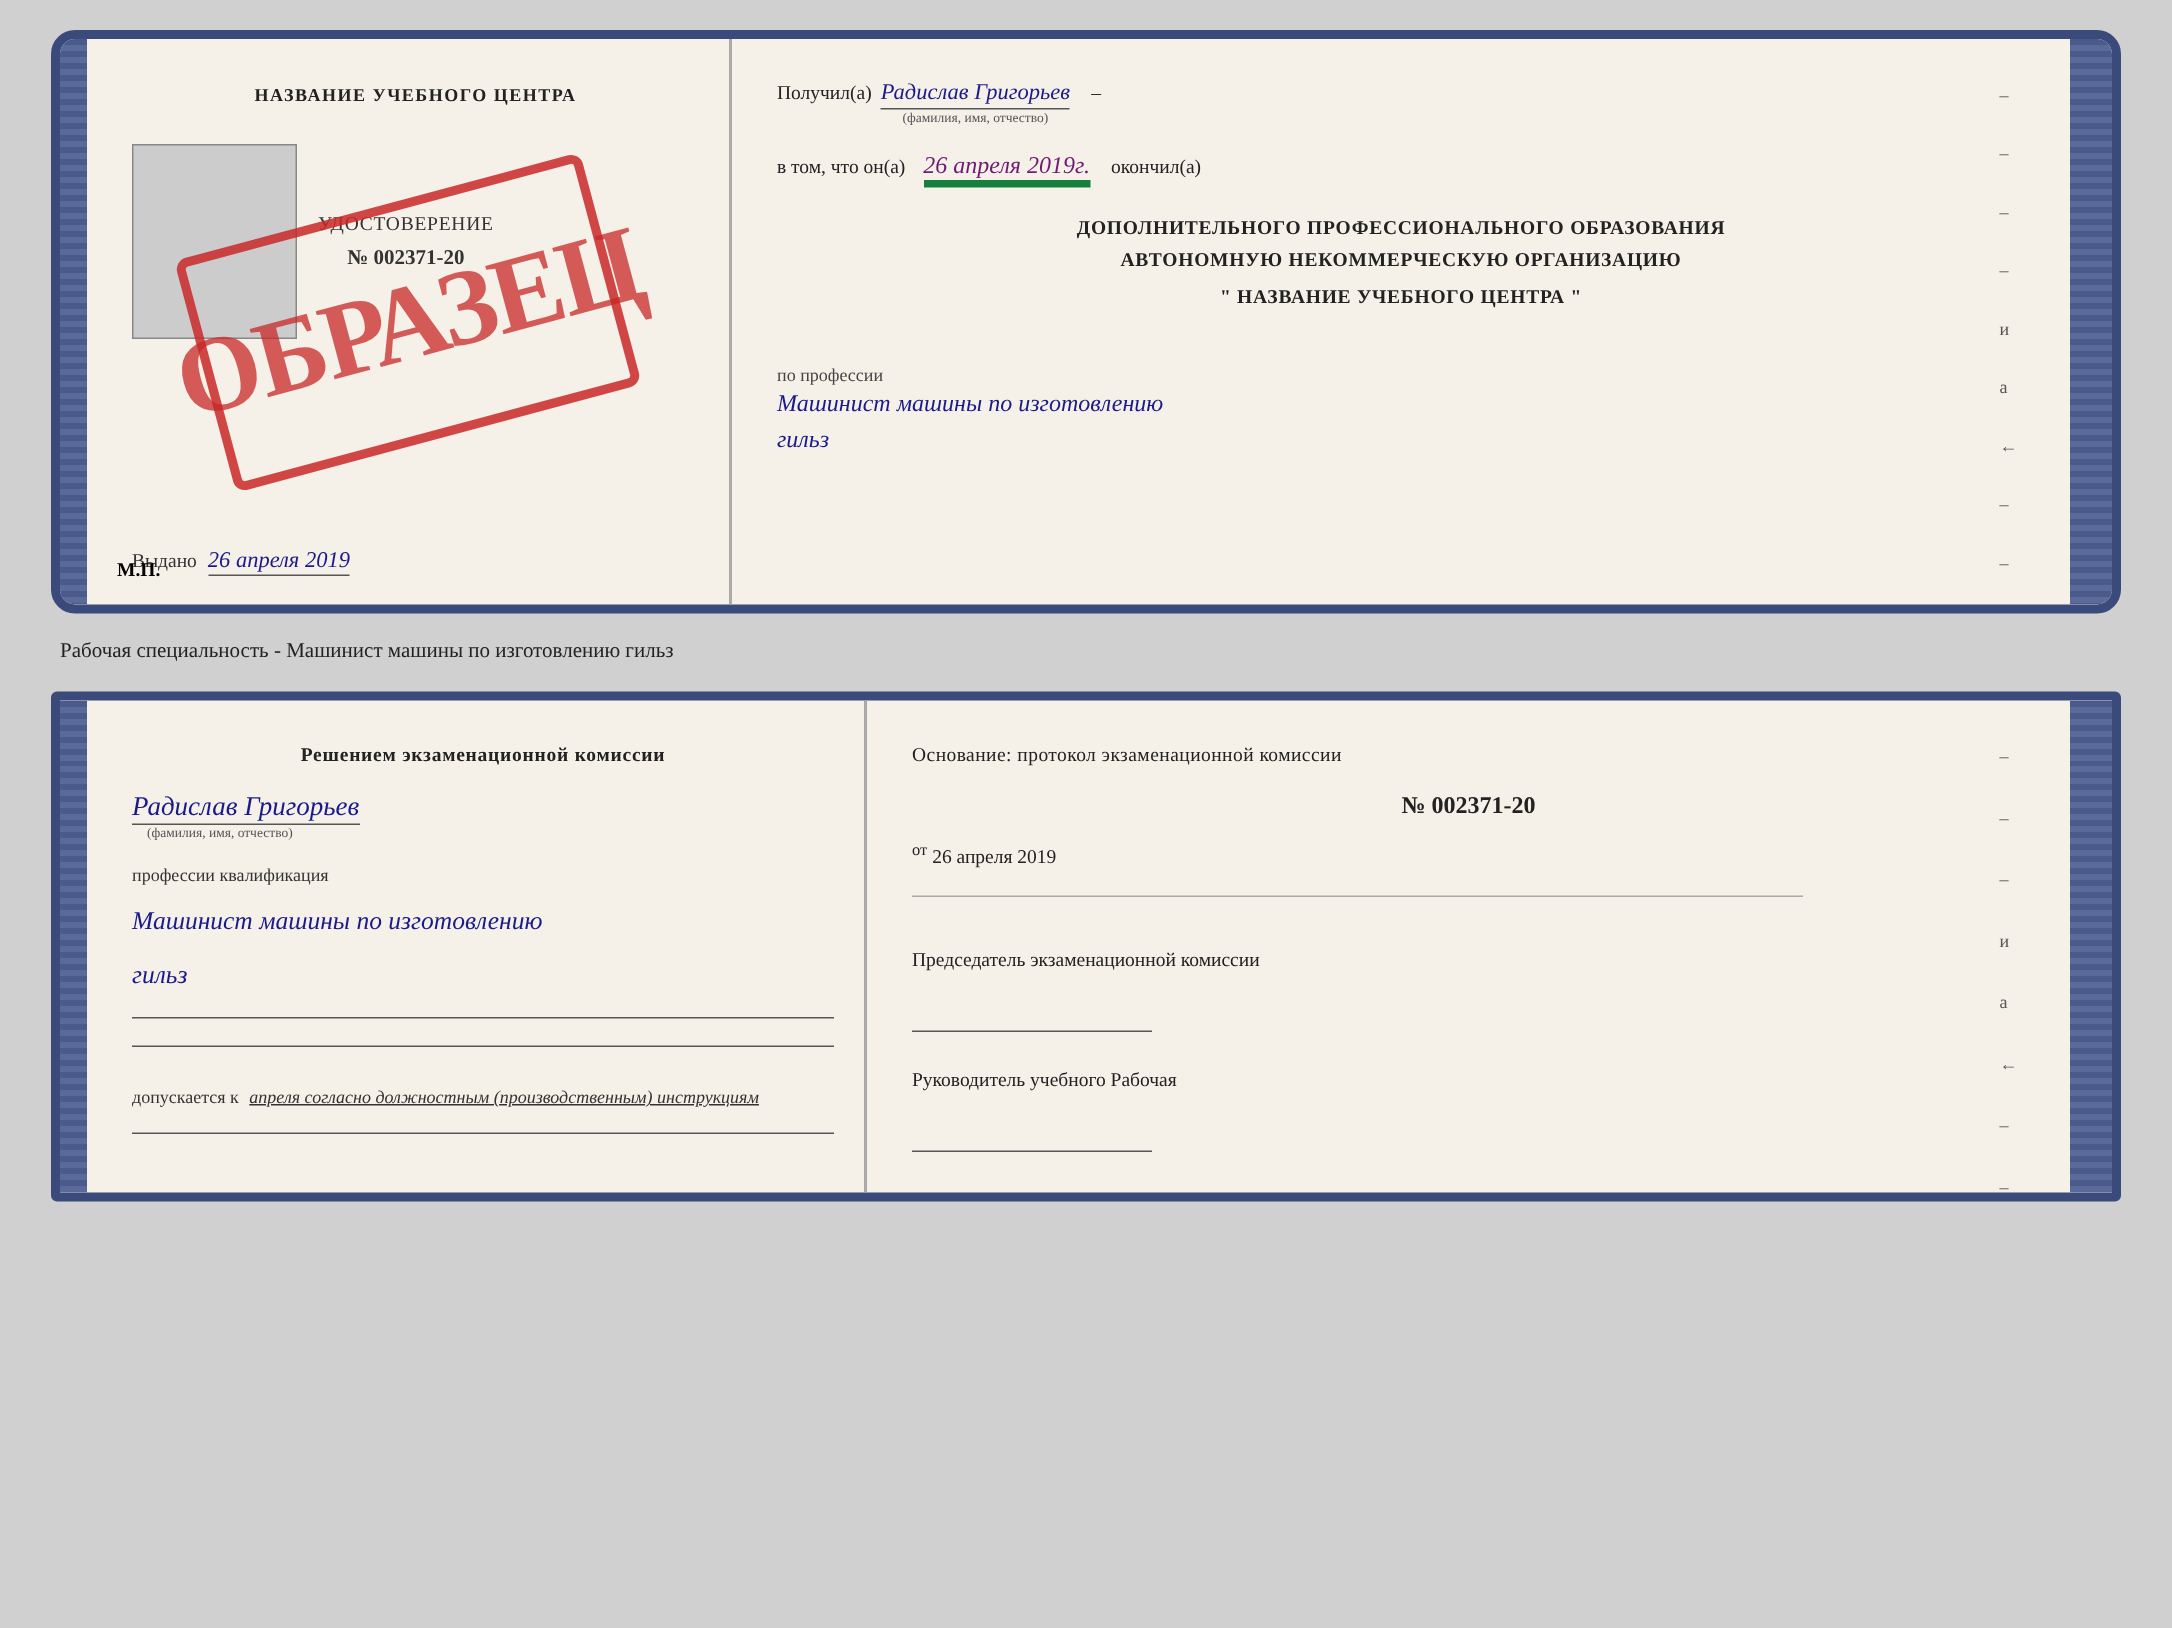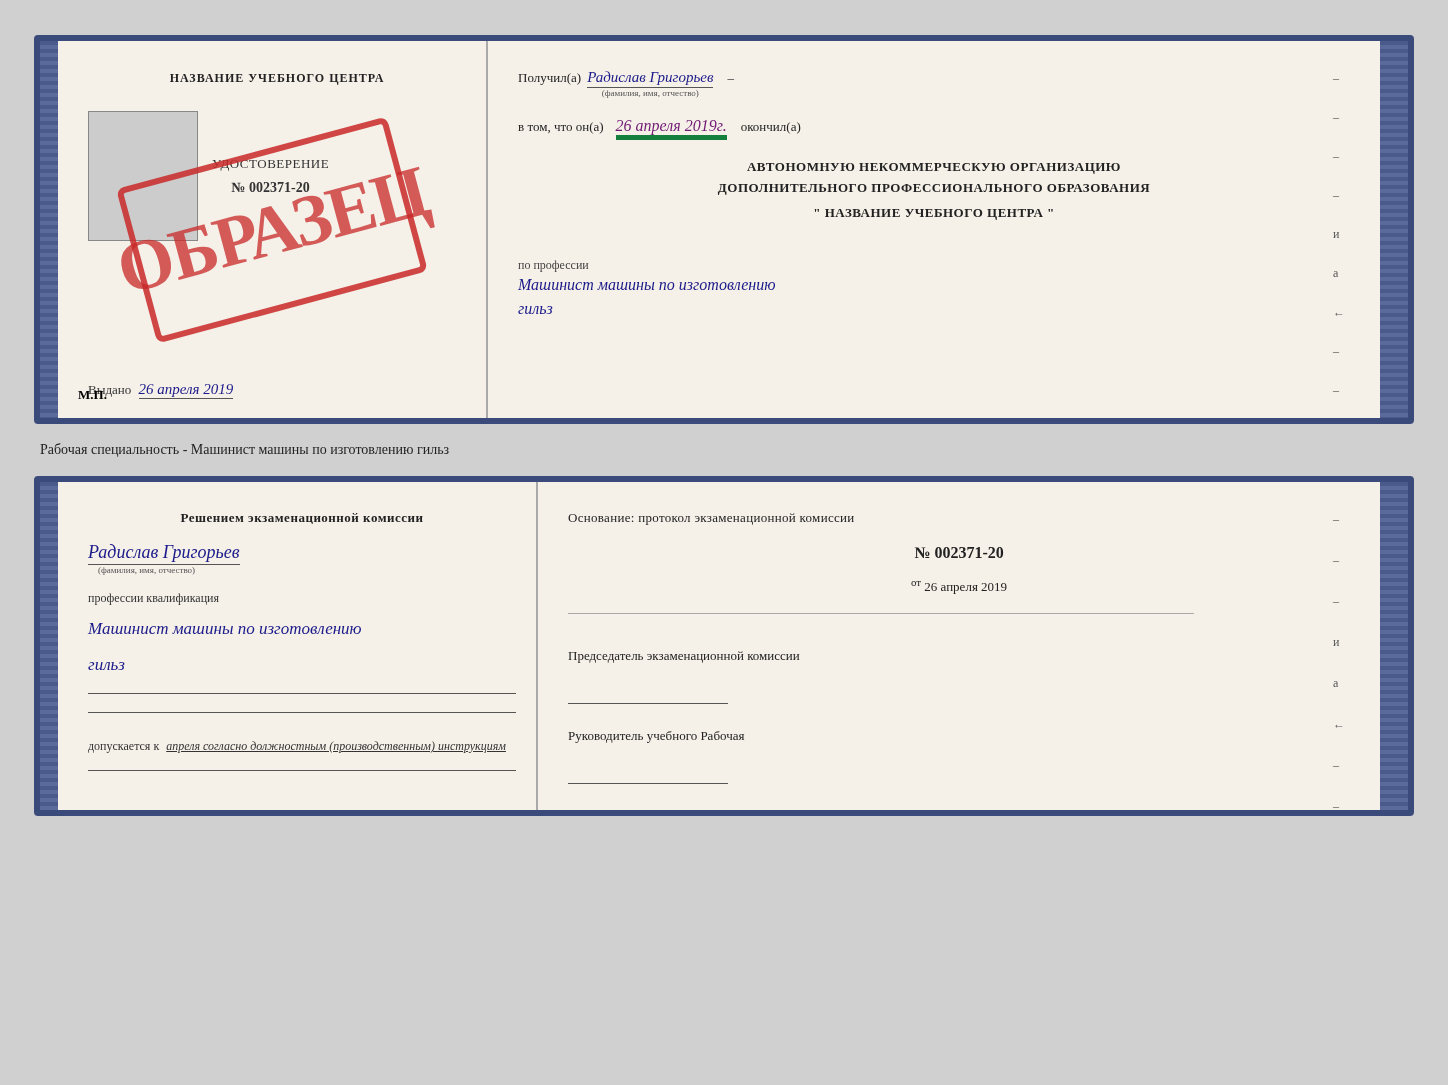--- a/index.html
+++ b/index.html
@@ -12,26 +12,25 @@
       flex-direction: column;
       align-items: center;
       padding: 20px;
       gap: 18px;
     }
 
     
     .document-card {
       background: #f5f0e8;
       border: 6px solid #3a4a7a;
-      border-radius: 4px;
+      border-radius: 16px;
       display: flex;
       width: 1380px;
       position: relative;
       overflow: hidden;
-      margin-top: 15px;
     }
 
     
     .spine {
       width: 18px;
       background: repeating-linear-gradient(
         to bottom,
         #4a5a8a 0px, #4a5a8a 4px,
         #5a6a9a 4px, #5a6a9a 8px
       );
@@ -220,21 +219,21 @@
       border: 6px solid #3a4a7a;
       border-radius: 4px;
       display: flex;
       width: 1380px;
       min-height: 340px;
       position: relative;
       overflow: hidden;
     }
 
     .bottom-left {
-      width: 480px;
+      width: 520px;
       flex-shrink: 0;
       padding: 28px 20px 20px 30px;
       border-right: 2px solid #aaa;
       display: flex;
       flex-direction: column;
       gap: 10px;
     }
 
     .bottom-right {
       flex: 1;
@@ -288,21 +287,20 @@
     .proto-number {
       font-size: 16px;
       font-weight: bold;
       text-align: center;
       margin-top: 4px;
       color: #222;
     }
 
     .proto-date {
       font-size: 13px;
-      text-align: center;
       color: #222;
     }
 
     .komissia-title {
       font-size: 13px;
       color: #222;
       margin-top: 10px;
     }
 
     .uchebniy-title {
@@ -358,22 +356,22 @@
       <span style="margin-left:8px;">–</span>
     </div>
 
     <div class="right-line" style="margin-top:8px;">
       <span>в том, что он(а)</span>
       <span class="underline-val" style="margin-left:6px;">26 апреля 2019г.</span>
       <span style="margin-left:8px;">окончил(а)</span>
     </div>
 
     <div class="block-center-text">
+      <div>ДОПОЛНИТЕЛЬНОГО ПРОФЕССИОНАЛЬНОГО ОБРАЗОВАНИЯ</div>
       <div>АВТОНОМНУЮ НЕКОММЕРЧЕСКУЮ ОРГАНИЗАЦИЮ</div>
-      <div>ДОПОЛНИТЕЛЬНОГО ПРОФЕССИОНАЛЬНОГО ОБРАЗОВАНИЯ</div>
       <div style="margin-top:4px;">" НАЗВАНИЕ УЧЕБНОГО ЦЕНТРА "</div>
     </div>
 
     <div style="margin-top: 16px;">
       <div class="po-professii">по профессии</div>
       <div class="profession-handwritten">Машинист машины по изготовлению</div>
       <div class="profession-handwritten">гильз</div>
     </div>
 
     <div style="position:absolute; right:35px; top:30px; display:flex; flex-direction:column; gap:24px; font-size:12px; color:#555;">

